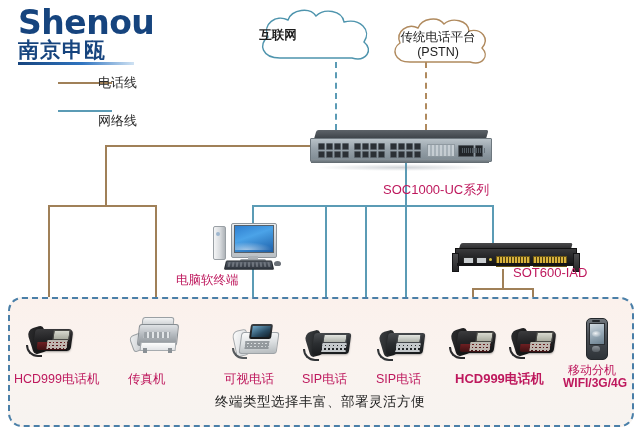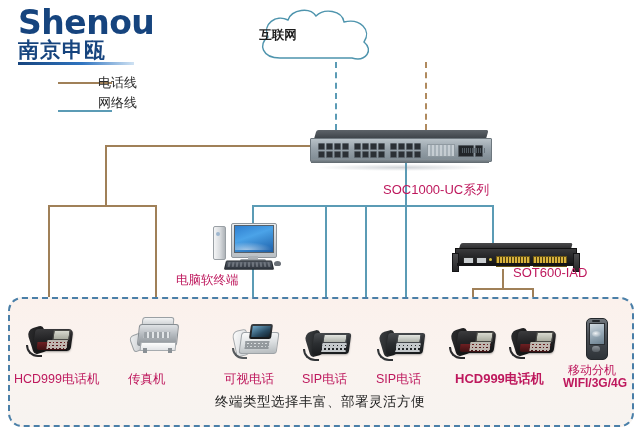--- a/index.html
+++ b/index.html
@@ -225,30 +225,38 @@
   </div>
 
   <div class="abs" style="left:58px;top:82px;width:54px;">
     <div class="legend-line" style="background:#a08058;"></div>
   </div>
   <div class="abs legend-text" style="left:98px;top:74px;">电话线</div>
 
   <div class="abs" style="left:58px;top:110px;width:54px;">
     <div class="legend-line" style="background:#5b9bb5;"></div>
   </div>
-  <div class="abs legend-text" style="left:98px;top:94px;">网络线</div>
+  <div class="abs legend-text" style="left:98px;top:112px;">网络线</div>
 
   <div class="cloud" style="left:252px;top:6px;">
     <svg width="128" height="64" viewBox="0 0 128 64">
       <path d="M28 52 C10 52 6 38 16 31 C10 18 24 8 36 14 C40 3 58 1 64 10
                C72 2 90 4 92 16 C108 12 120 24 112 36 C122 44 114 56 100 52 Z" fill="#ffffff" stroke="#4e94ad" stroke-width="1.4"></path>
     </svg>
     <div class="cloud-label" style="left:2px;top:22px;width:48px;font-size:12.5px;font-weight:bold;">互联网</div>
   </div>
 
+  <div class="cloud" style="left:386px;top:14px;">
+    <svg width="104" height="58" viewBox="0 0 104 58">
+      <path d="M24 48 C8 48 5 35 14 29 C9 17 22 9 32 14 C36 4 52 2 58 10
+               C66 3 82 6 83 17 C96 14 104 25 96 34 C104 42 96 52 84 48 Z" fill="#ffffff" stroke="#b08a5e" stroke-width="1.4"></path>
+    </svg>
+    <div class="cloud-label" style="left:0px;top:16px;width:104px;font-size:12.5px;">传统电话平台</div>
+    <div class="cloud-label" style="left:0px;top:31px;width:104px;font-size:12.5px;">(PSTN)</div>
+  </div>
 
   <div class="dash-blue" style="left:335px;top:62px;height:68px;"></div>
   <div class="dash-brown" style="left:425px;top:62px;height:68px;"></div>
 
   <div class="ln-h brown" style="left:105px;top:145px;width:206px;"></div>
   <div class="ln-v brown" style="left:105px;top:145px;height:61px;"></div>
   <div class="ln-h brown" style="left:48px;top:205px;width:109px;"></div>
   <div class="ln-v brown" style="left:48px;top:205px;height:108px;"></div>
   <div class="ln-v brown" style="left:155px;top:205px;height:108px;"></div>
 

